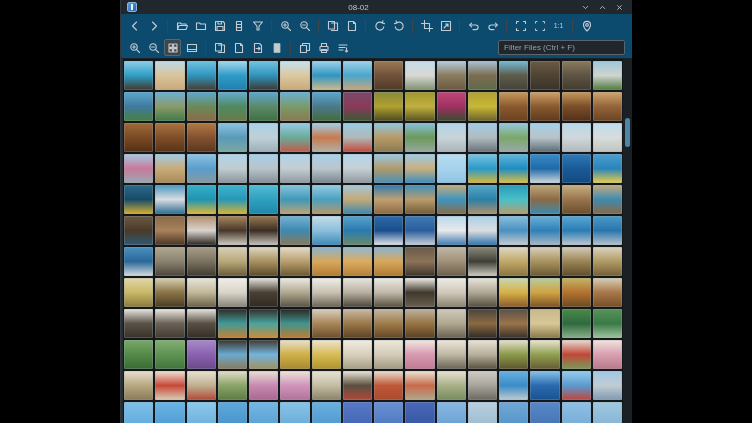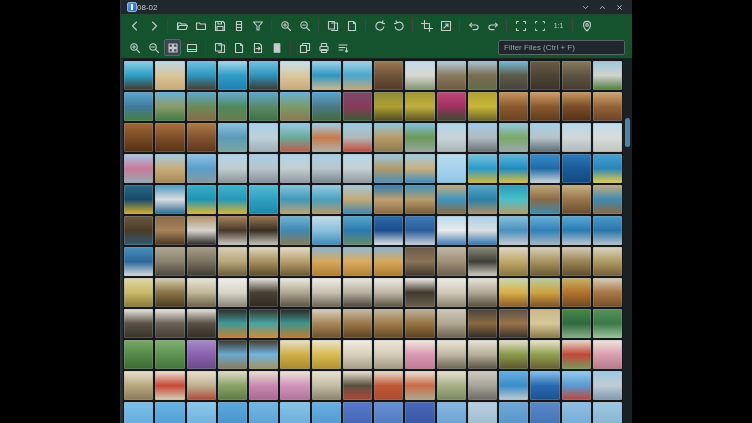--- a/index.html
+++ b/index.html
@@ -12,32 +12,32 @@
             border-left: 1px solid #31393f; }
 
   
   .titlebar { height: 14px; background: #21282d; display: flex; align-items: center;
               padding: 0 5px; flex: 0 0 auto; }
   .app-icon { width: 10px; height: 10px; border-radius: 2px; margin-left: 1px;
               background: linear-gradient(135deg,#5a9ade,#2a64a8);
               border: 1px solid #8ab4dc; position: relative; }
   .app-icon::after { content:""; position: absolute; left: 3px; top: 1px; width: 2px;
               height: 6px; background: #e8f0f8; }
-  .title-text { flex: 1; text-align: left; color: #c2c8cc; font-size: 8px; }
+  .title-text { flex: 1; text-align: center; color: #c2c8cc; font-size: 8px; }
   .win-controls { display: flex; align-items: center; gap: 6px; padding-right: 2px; }
   .win-btn { width: 11px; height: 11px; display: flex; align-items: center; justify-content: center; }
   .win-btn svg { width: 9px; height: 9px; }
 
   
   .menubar { height: 14px; display: flex; align-items: center; padding: 0 3px;
              background: #262e34; flex: 0 0 auto; }
   .menu-item { color: #cdd3d7; font-size: 8.5px; padding: 0 7px; line-height: 14px; cursor: default; }
 
   
-  .toolbar { display: flex; align-items: center; background: #14532d; flex: 0 0 auto; }
+  .toolbar { display: flex; align-items: center; background: #0c4a6e; flex: 0 0 auto; }
   .toolbar.main { height: 23px; padding: 0 4px; }
   .toolbar.thumbs { height: 22px; padding: 0 4px; border-bottom: 1px solid #1c2226; }
   .tb-btn { width: 17px; height: 17px; display: flex; align-items: center; justify-content: center;
             margin: 0 1px; border-radius: 2px; border: 1px solid transparent; }
   .tb-btn.active { background: #3d464d; border-color: #5a666e; }
   .tb-btn svg { width: 12px; height: 12px; }
   .icon-text { color: #c6cbd0; font-size: 7px; font-family: "Liberation Sans", sans-serif; }
   .sep { width: 1px; height: 14px; background: #3e464c; margin: 0 4px; }
   .spacer { flex: 1; }
   .filter-input { width: 127px; height: 15px; margin-right: 3px; background: #20262b;

